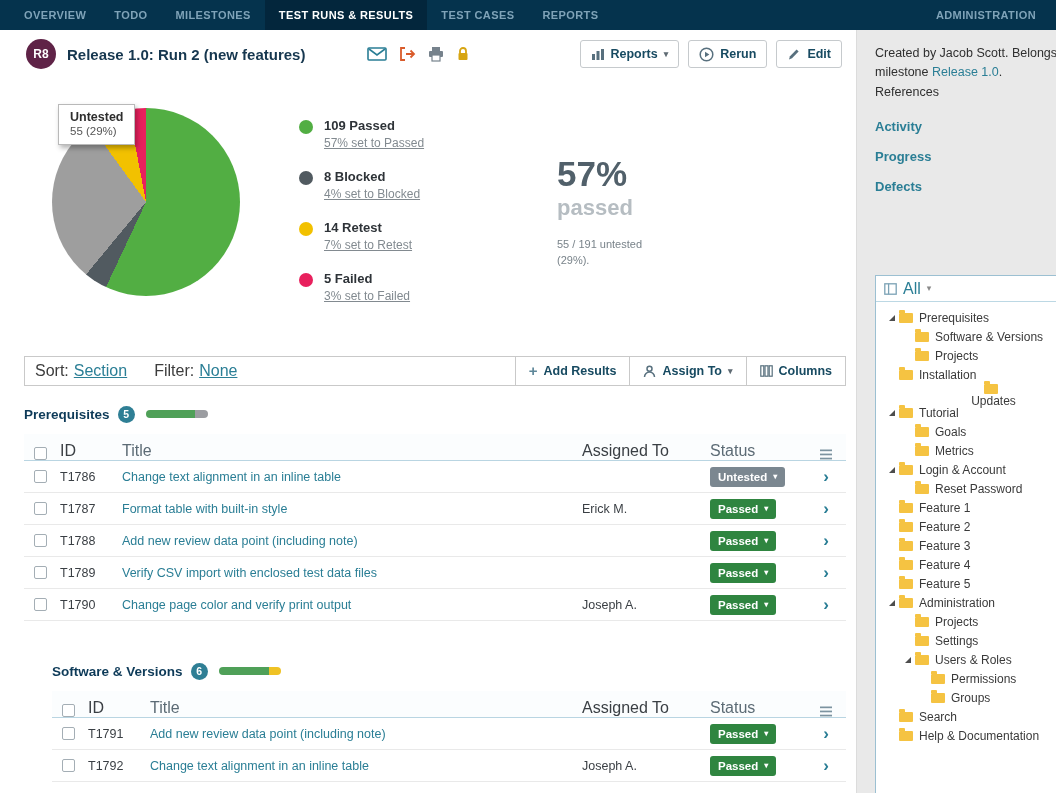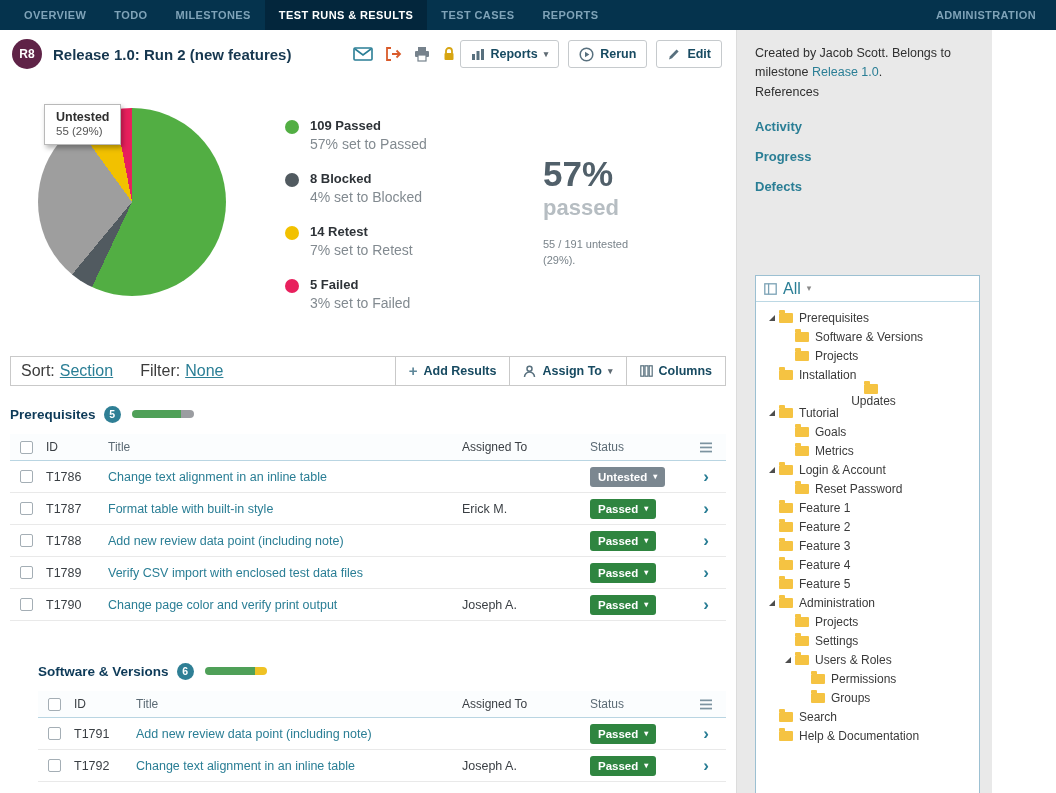--- a/index.html
+++ b/index.html
@@ -12,21 +12,21 @@
   .nav-item { display:flex; align-items:center; padding:0 14px; font-size:11px; font-weight:bold;
               letter-spacing:.4px; color:#7fa3b8; cursor:pointer; white-space:nowrap; }
   .nav-item.active { background:#032固63c; }
   .nav-item.active { background:#03263c; color:#ffffff; }
   .nav-admin { margin-left:auto; display:flex; align-items:center; padding-right:20px; font-size:11px;
                font-weight:bold; letter-spacing:.4px; color:#7fa3b8; cursor:pointer; }
 
   .content { display:flex; height:763px; }
 
   
-  .main { width:736px; position:relative; background:#fff; overflow:hidden; flex-shrink:0; }
+  .main { width:856px; position:relative; background:#fff; overflow:hidden; flex-shrink:0;padding-left:14px; }
 
   .header-bar { height:48px; display:flex; align-items:center; padding:0 14px 0 12px; }
   .run-badge { width:30px; height:30px; border-radius:50%; background:#5f2347; color:#fff; font-size:12px;
                font-weight:bold; display:flex; align-items:center; justify-content:center; flex-shrink:0; }
   .page-title { margin-left:11px; font-size:15px; font-weight:bold; color:#16374f; white-space:nowrap; }
   .header-icons { margin-left:62px; display:flex; align-items:center; gap:11px; }
   .hicon { display:inline-flex; align-items:center; cursor:pointer; }
   .header-buttons { margin-left:auto; display:flex; align-items:center; gap:9px; }
   .hbtn { display:inline-flex; align-items:center; gap:6px; height:28px; padding:0 10px; background:#fff;
           border:1px solid #c6cacd; border-radius:3px; font-family:inherit; font-size:12.5px; font-weight:bold;
@@ -38,21 +38,21 @@
   .chart-row { position:relative; height:278px; }
   .pie { position:absolute; left:38px; top:30px; width:188px; height:188px; border-radius:50%; }
   .pie-tooltip { position:absolute; left:44px; top:26px; background:#fff; border:1px solid #b9b9b9;
                  box-shadow:2px 3px 5px rgba(0,0,0,.3); padding:5px 11px 7px; z-index:2; }
   .tt-label { font-size:12.5px; font-weight:bold; color:#2e2e2e; }
   .tt-value { font-size:11.5px; color:#555; margin-top:1px; }
   .legend { position:absolute; left:285px; top:40px; display:flex; flex-direction:column; gap:19px; }
   .legend-item { display:flex; gap:11px; align-items:flex-start; }
   .legend-dot { width:14px; height:14px; border-radius:50%; margin-top:2px; flex-shrink:0; }
   .legend-label { font-size:13px; font-weight:bold; color:#2e3338; }
-  .legend-sub { font-size:14px; color:#828a90; margin-top:3px; }
+  .legend-sub { font-size:12px; color:#828a90; margin-top:3px;text-decoration:underline; }
   .big-stat { position:absolute; left:543px; top:76px; width:130px; }
   .big-pct { font-size:35px; font-weight:bold; color:#51606a; }
   .big-label { font-size:22px; font-weight:bold; color:#b6bdc2; margin-top:1px; }
   .big-note { margin-top:16px; font-size:11px; color:#79838a; line-height:1.45; width:112px; }
 
   
   .toolbar { margin:0 10px; height:30px; border:1px solid #c9c9c9; display:flex; align-items:stretch; background:#fff; }
   .tb-left { flex:1; display:flex; align-items:center; padding-left:10px; gap:5px; font-size:16px; color:#3c3c3c; }
   .tb-filter { margin-left:22px; }
   .tb-link { color:#2a7e95; text-decoration:underline; cursor:pointer; }
@@ -65,21 +65,21 @@
   .section { margin-top:18px; }
   .section.indented { margin-left:28px; margin-top:40px; }
   .sec-head { display:flex; align-items:center; gap:8px; padding-left:10px; height:20px; }
   .sec-title { font-size:13.5px; font-weight:bold; color:#0d3a58; }
   .sec-count { width:17px; height:17px; border-radius:50%; background:#2f7f95; color:#fff; font-size:10.5px;
                font-weight:bold; display:flex; align-items:center; justify-content:center; flex-shrink:0; }
   .sec-progress { width:62px; height:8px; border-radius:4px; overflow:hidden; display:flex; margin-left:3px; }
   .sec-progress span { height:100%; display:block; }
   .table { margin:10px 10px 0; }
   .trow { display:flex; align-items:center; height:32px; border-bottom:1px solid #e9e9e9; font-size:12.5px; }
-  .trow.thead { height:27px; border-bottom:1px solid #b9d5e2; background:#fbfdfe; font-size:12px; color:#5c6b75; }
+  .trow.thead { height:27px; border-bottom:1px solid #b9d5e2; background:#fbfdfe; font-size:16px; color:#5c6b75;align-items:flex-end; }
   .c-cb { width:36px; padding-left:10px; display:flex; }
   .checkbox { width:13px; height:13px; border:1px solid #a4aeb5; border-radius:2px; background:#fff; cursor:pointer; }
   .c-id { width:62px; color:#3a3f44; }
   .c-title { flex:1; overflow:hidden; white-space:nowrap; }
   .title-link { color:#2a7e95; cursor:pointer; }
   .c-assigned { width:128px; color:#3a3f44; }
   .c-status { width:96px; }
   .c-arrow { width:40px; display:flex; justify-content:center; align-items:center; }
   .status-btn { display:inline-flex; align-items:center; gap:6px; height:20px; padding:0 8px; border-radius:3px;
                 color:#fff; font-size:11.5px; font-weight:bold; cursor:pointer; }

